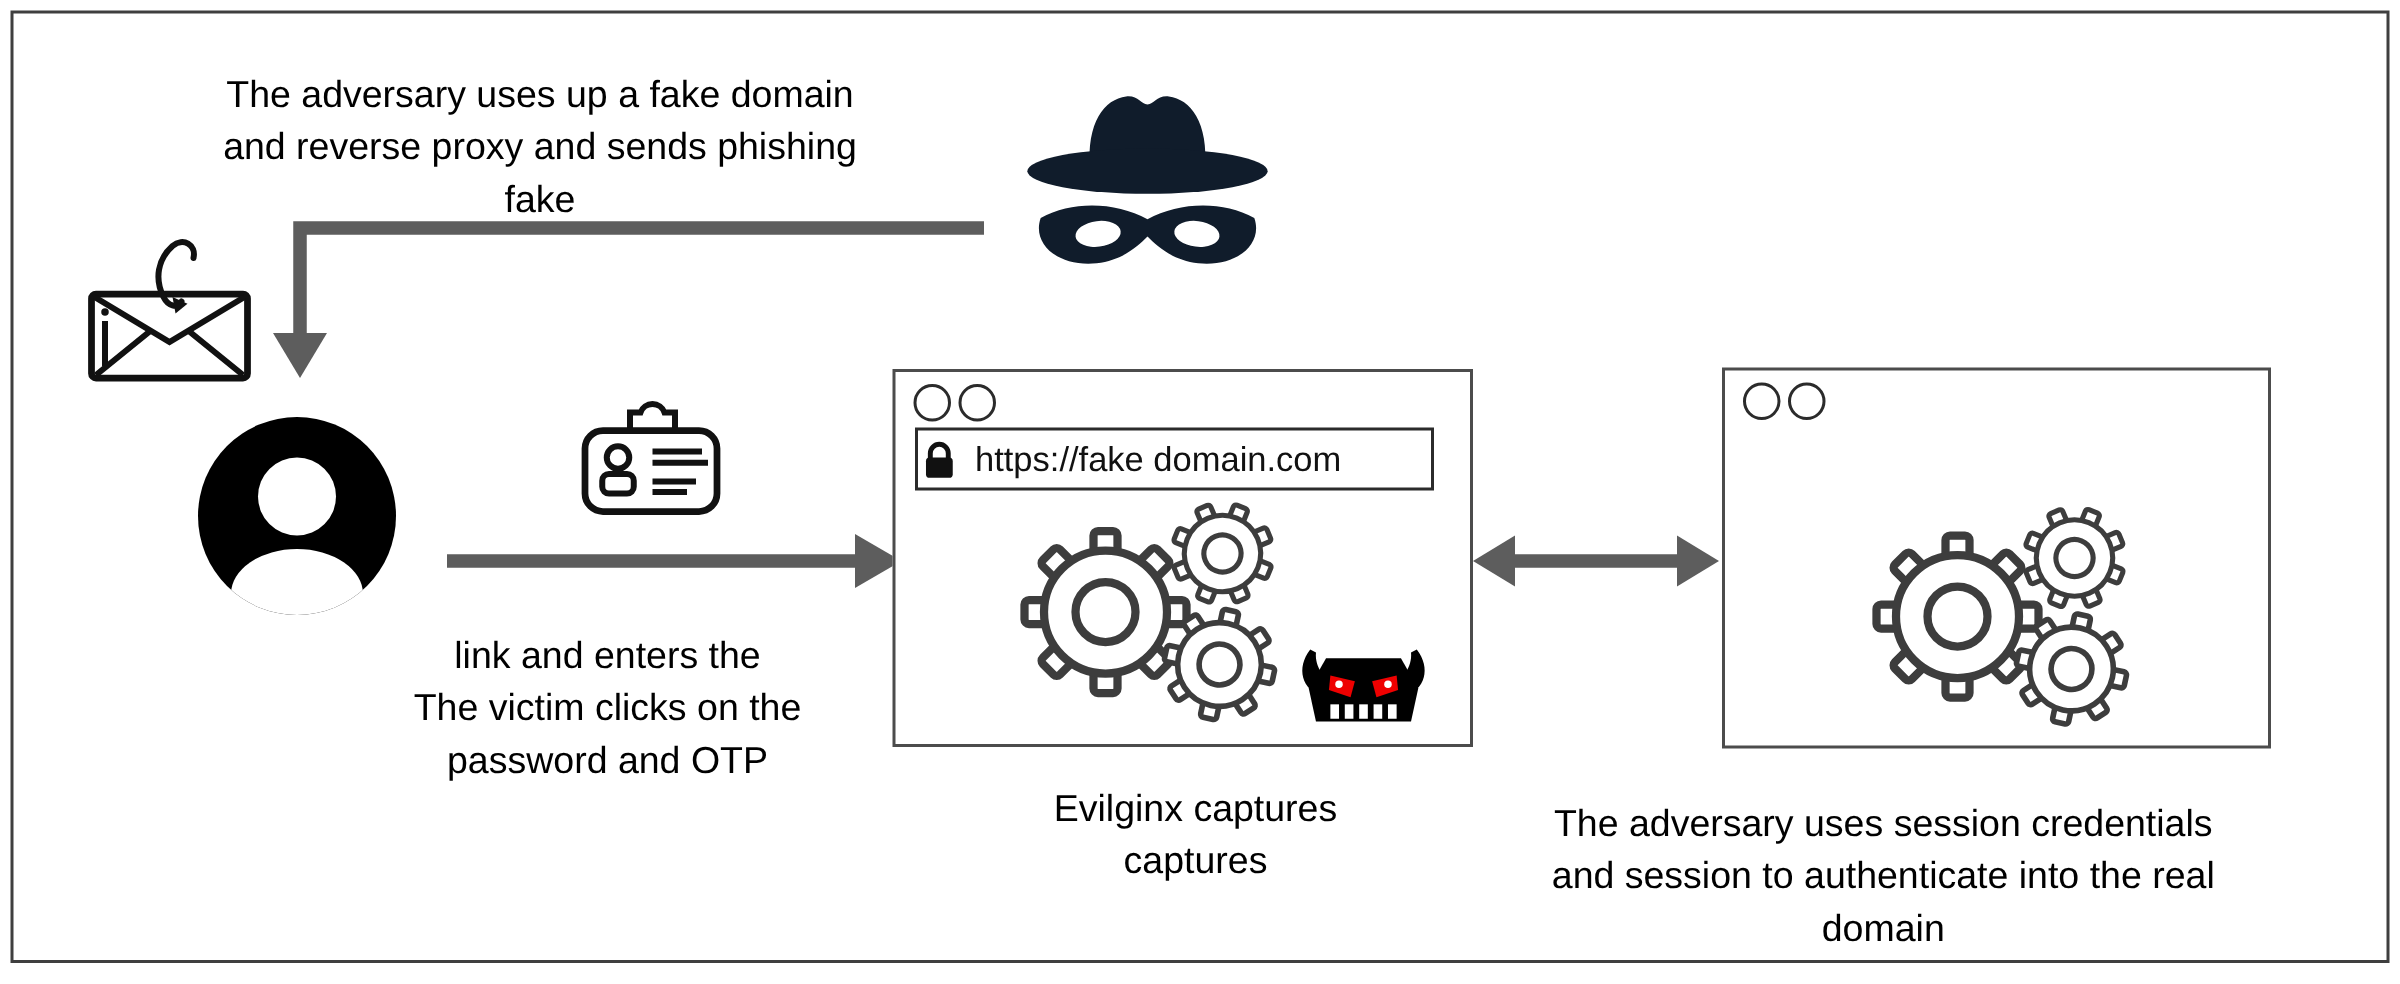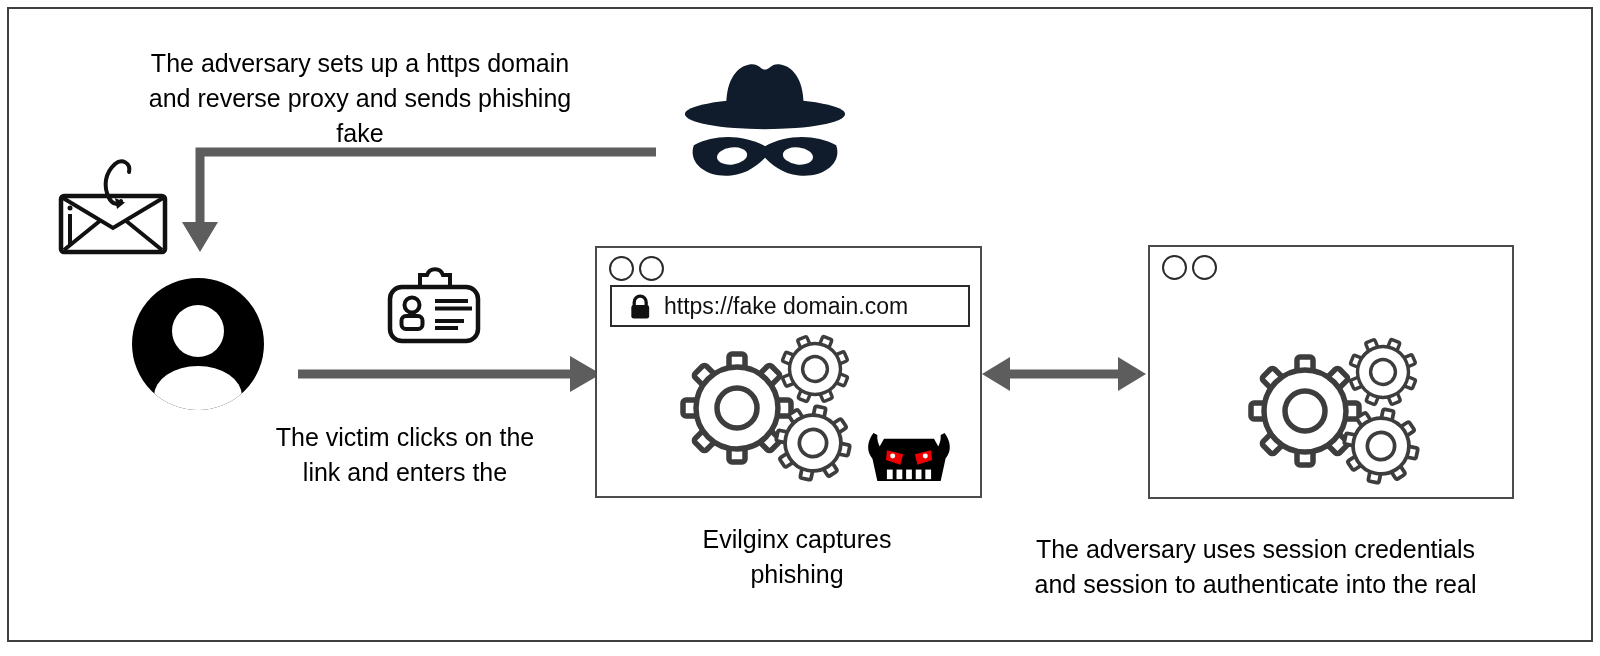--- a/index.html
+++ b/index.html
@@ -17,21 +17,21 @@
     position:absolute;text-align:center;font-size:25px;line-height:35px;color:#000;
   }
   .label span{display:block;}
   .browser{
     position:absolute;background:#fff;border:2px solid #4c4c4c;
   }
   .dots{position:absolute;left:12px;top:8px;display:flex;gap:5px;}
   .dot{width:21px;height:21px;border:2px solid #2b2b2b;border-radius:50%;background:#fff;}
   .addressbar{
     position:absolute;height:38px;border:2px solid #2b2b2b;background:#fff;
-    display:flex;align-items:center;gap:13px;padding-left:17px;box-sizing:content-box;
+    display:flex;align-items:center;gap:13px;padding-left:3px;box-sizing:content-box;
   }
   .url{font-size:23px;color:#111;white-space:nowrap;}
   svg{display:block;}
 </style>
 </head>
 <body>
 
 <svg width="0" height="0" style="position:absolute" aria-hidden="true">
   <defs>
     <g id="gear" fill="#fff" stroke="#3d3d3d" stroke-width="5.5">
@@ -70,21 +70,21 @@
     <polygon points="570,356 570,392 601,374" stroke="none"></polygon>
   </g>
   <g stroke="#5d5d5d" fill="#5d5d5d">
     <line x1="1008" y1="374" x2="1120" y2="374" stroke-width="9"></line>
     <polygon points="1010,357 1010,391 982,374" stroke="none"></polygon>
     <polygon points="1118,357 1118,391 1146,374" stroke="none"></polygon>
   </g>
 </svg>
 
 <div class="label" style="left:135px;top:46px;width:450px;">
-  <span>The adversary sets up a https domain</span>
+  <span>The adversary uses up a fake domain</span>
   <span>and reverse proxy and sends phishing</span>
   <span>fake</span>
 </div>
 
 <svg class="abs" style="left:676px;top:58px" width="178" height="130" viewBox="0 0 100 73">
   <g fill="#101c2b">
     <path d="M28.5,31 C27,13 34,4.5 42,3.5 C46.5,3 47.5,6.5 50,6.5 C52.5,6.5 53.5,3 58,3.5 C66,4.5 73,13 71.5,31 Z"></path>
     <ellipse cx="50" cy="31.5" rx="45" ry="8.5"></ellipse>
     <path d="M10,49 C22,42.5 38,43 50,49.5 C62,43 78,42.5 90,49 C93.5,59 83,67.5 69,66 C59.5,65 53.5,59.5 50,56 C46.5,59.5 40.5,65 31,66 C17,67.5 6.5,59 10,49 Z"></path>
   </g>
@@ -122,22 +122,23 @@
   <rect x="18.5" y="56" width="21" height="13" rx="4.5" fill="#fff" stroke="#111" stroke-width="4"></rect>
   <g stroke="#111" stroke-width="4">
     <line x1="52" y1="41" x2="85" y2="41"></line>
     <line x1="52" y1="48.5" x2="89" y2="48.5"></line>
     <line x1="52" y1="61" x2="81" y2="61"></line>
     <line x1="52" y1="68" x2="75" y2="68"></line>
   </g>
 </svg>
 
 <div class="label" style="left:255px;top:420px;width:300px;">
+  <span>link and enters the</span>
   <span>The victim clicks on the</span>
-  <span>link and enters the</span>
+  <span>password and OTP</span>
 </div>
 
 <div class="browser" style="left:595px;top:246px;width:383px;height:248px;">
   <div class="dots">
     <div class="dot"></div>
     <div class="dot"></div>
   </div>
   <div class="addressbar" style="left:13px;top:37px;width:339px;">
     <svg width="22" height="27" viewBox="0 0 22 28">
         <use href="#lock"></use>
@@ -170,19 +171,20 @@
     <div class="dot"></div>
     <div class="dot"></div>
   </div>
   <svg class="abs" style="left:93px;top:82px" width="180" height="162" viewBox="0 0 180 162">
     <use href="#gear-cluster"></use>
   </svg>
 </div>
 
 <div class="label" style="left:652px;top:522px;width:290px;">
   <span>Evilginx captures</span>
-  <span>phishing</span>
+  <span>captures</span>
 </div>
 
 <div class="label" style="left:1008px;top:532px;width:495px;">
   <span>The adversary uses session credentials</span>
   <span>and session to authenticate into the real</span>
+  <span>domain</span>
 </div>
 
 </body></html>

